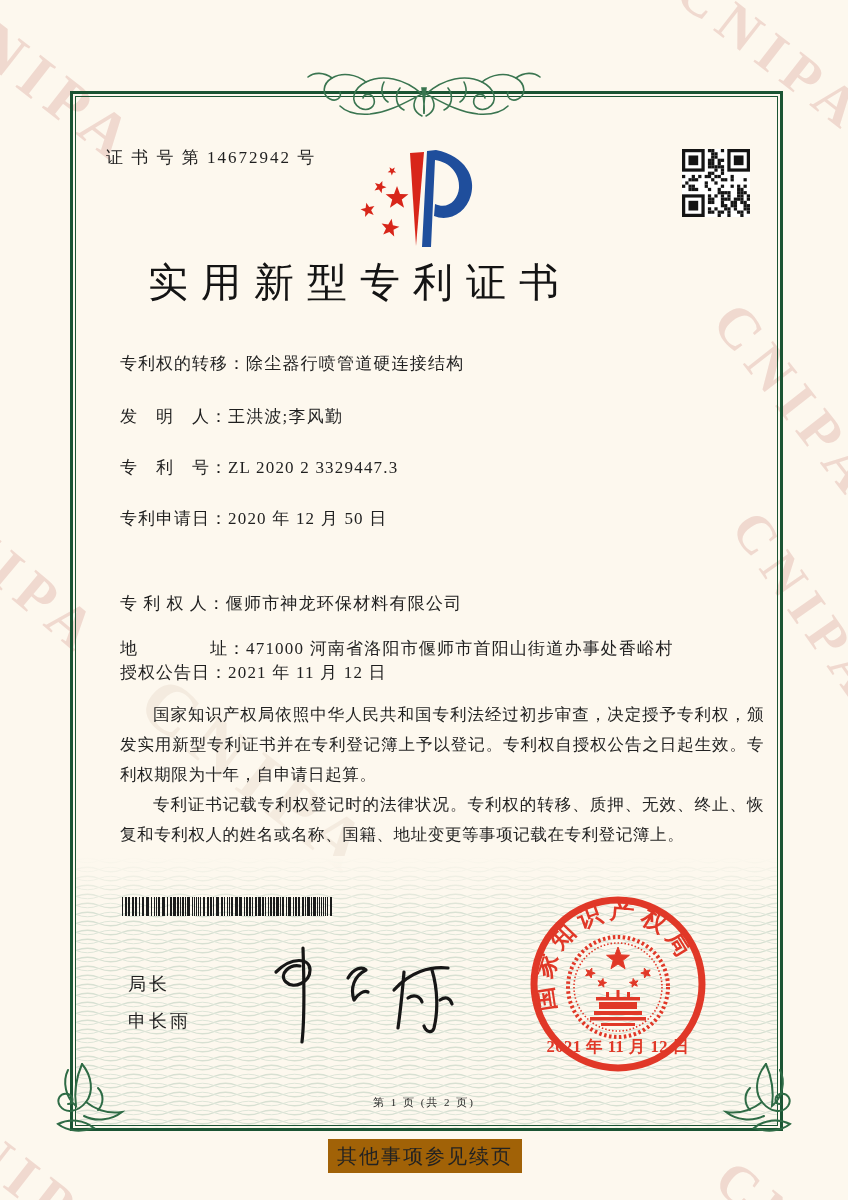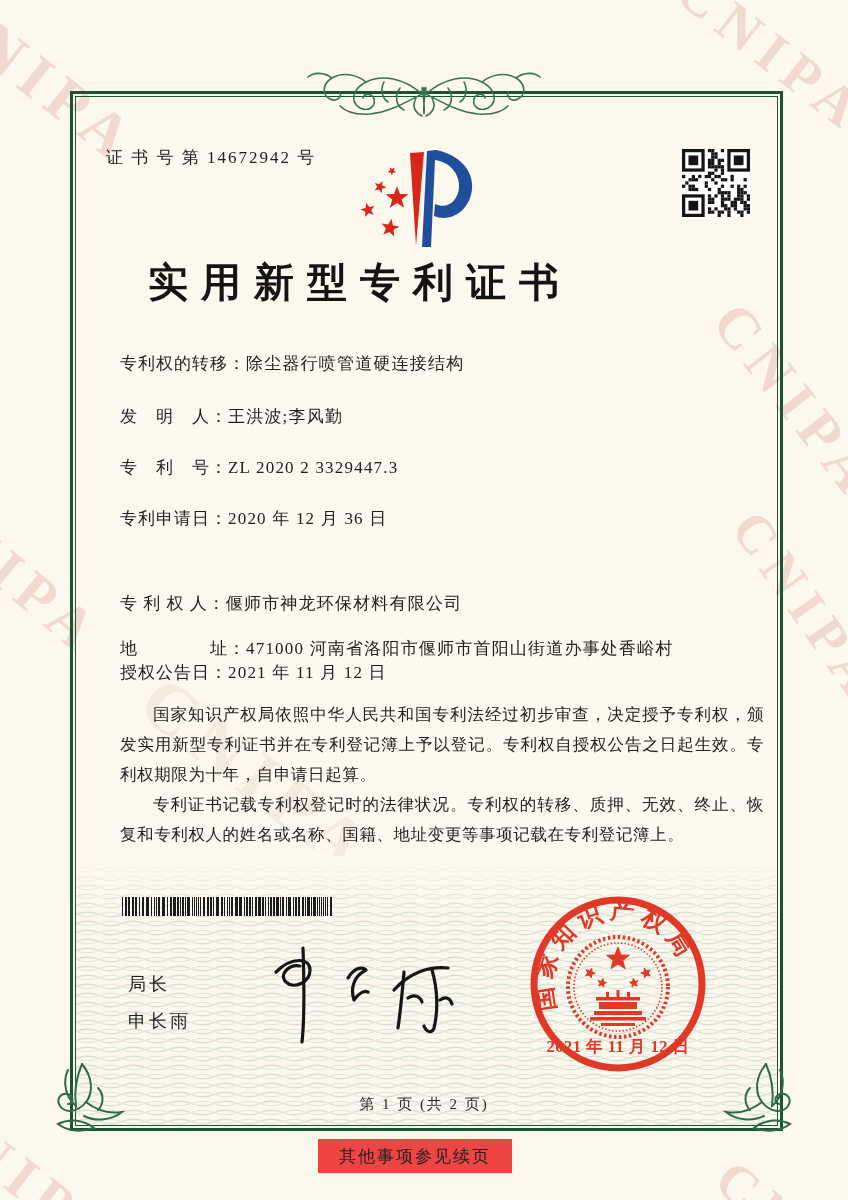--- a/index.html
+++ b/index.html
@@ -29,46 +29,46 @@
   .guilloche-fade{position:absolute;left:76px;top:856px;width:701px;height:60px;z-index:2;
     background:linear-gradient(#fdf8ee,rgba(253,248,238,0));}
   
   .orn{position:absolute;z-index:3;}
   
   .cert-no{position:absolute;left:106px;top:146px;font-size:17px;letter-spacing:2px;z-index:4;}
   .logo{position:absolute;left:352px;top:140px;z-index:4;}
   .qr{position:absolute;left:682px;top:149px;z-index:4;}
   .title{
     position:absolute;left:0;top:255px;width:707px;text-align:center;
-    font-size:40px;font-weight:bold;letter-spacing:13px;text-indent:13px;
+    font-size:40px;font-weight:normal;letter-spacing:13px;text-indent:13px;
     color:#141414;z-index:4;
   }
   
   .field{position:absolute;left:120px;font-size:17px;letter-spacing:1px;z-index:4;white-space:nowrap;}
   .field .lbl{color:#1f1f1f;}
   .field .val{color:#1f1f1f;letter-spacing:1.2px;font-family:Liberation Serif, serif;}
   .grant2{position:absolute;left:436px;top:0;}
   
   .body-text{
     position:absolute;left:120px;top:700px;width:644px;z-index:4;
     font-size:16.5px;line-height:1.82;letter-spacing:0.6px;text-align:justify;color:#222;
   }
   .body-text p{margin:0;text-indent:2em;}
   
   .barcode{position:absolute;left:122px;top:897px;z-index:4;}
   .sig-titles{position:absolute;left:120px;top:972px;z-index:4;font-size:18px;letter-spacing:3px;margin-left:8px;}
   .sig-titles div{margin-bottom:13px;}
   .signature{position:absolute;left:248px;top:938px;z-index:5;}
   .seal{position:absolute;left:526px;top:893px;z-index:5;}
   .page-no{position:absolute;left:0;top:1095px;width:848px;text-align:center;
-    font-size:15px;letter-spacing:2px;z-index:4;color:#2a2a2a;}
+    font-size:11px;letter-spacing:2px;z-index:4;color:#2a2a2a;}
   .cont-strip{
-    position:absolute;left:318px;top:1139px;width:194px;height:34px;z-index:4;
-    background:#ef4444;display:flex;align-items:center;justify-content:center;
-    font-size:17px;letter-spacing:2px;color:#222;
+    position:absolute;left:328px;top:1139px;width:194px;height:34px;z-index:4;
+    background:#a16207;display:flex;align-items:center;justify-content:center;
+    font-size:20px;letter-spacing:2px;color:#222;
   }
 </style>
 </head>
 <body>
 
 <div class="wm" style="left:-38px;top:-26px;font-size:62px;transform:rotate(38deg);">CNIPA</div>
 <div class="wm" style="left:704px;top:-42px;font-size:56px;transform:rotate(38deg);">CNIPA</div>
 <div class="wm" style="left:752px;top:290px;font-size:58px;transform:rotate(52deg);">CNIPA</div>
 <div class="wm" style="left:-60px;top:470px;font-size:58px;transform:rotate(40deg);">CNIPA</div>
 <div class="wm" style="left:175px;top:660px;font-size:72px;transform:rotate(38deg);color:#f4ebdf;">CNIPA</div>
@@ -278,21 +278,21 @@
 <div class="field" style="top:352px">
   <span class="lbl">专利权的转移：</span><span class="val">除尘器行喷管道硬连接结构</span>
 </div>
 <div class="field" style="top:405px">
   <span class="lbl">发　明　人：</span><span class="val">王洪波;李风勤</span>
 </div>
 <div class="field" style="top:456px">
   <span class="lbl">专　利　号：</span><span class="val">ZL 2020 2 3329447.3</span>
 </div>
 <div class="field" style="top:507px">
-  <span class="lbl">专利申请日：</span><span class="val">2020 年 12 月 36 日</span>
+  <span class="lbl">专利申请日：</span><span class="val">2020 年 12 月 50 日</span>
 </div>
 <div class="field" style="top:592px">
   <span class="lbl">专 利 权 人：</span><span class="val">偃师市神龙环保材料有限公司</span>
 </div>
 <div class="field" style="top:637px">
   <span class="lbl">地　　　　址：</span><span class="val">471000  河南省洛阳市偃师市首阳山街道办事处香峪村</span>
 </div>
 <div class="field" style="top:661px;width:644px">
   <span class="lbl">授权公告日：</span><span class="val">2021 年 11 月 12 日</span>
 </div>

